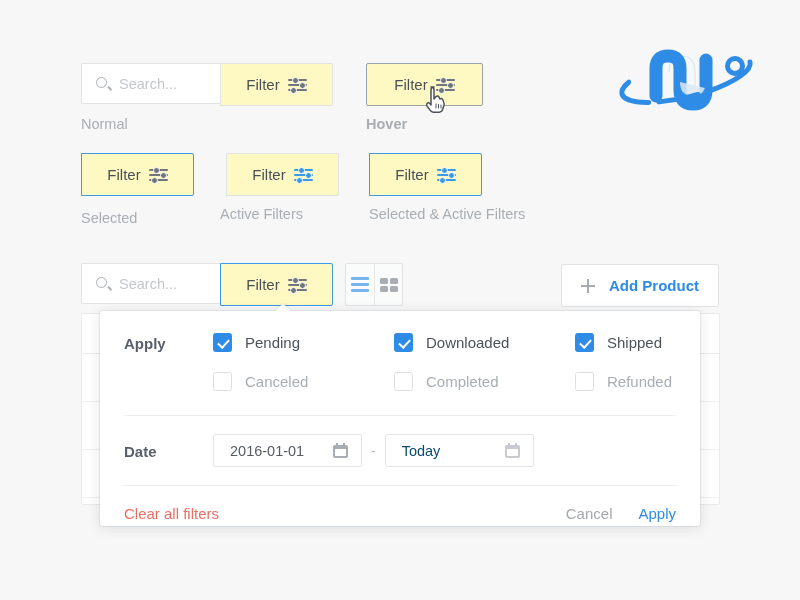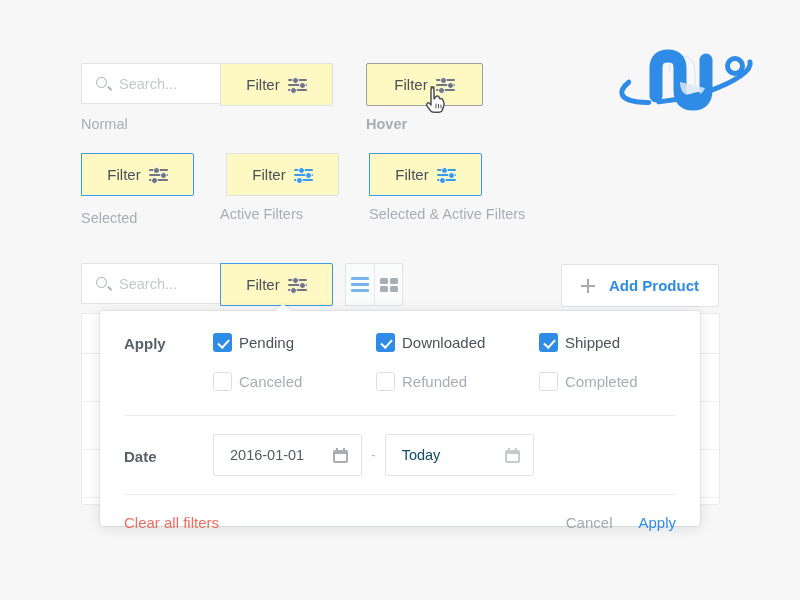--- a/index.html
+++ b/index.html
@@ -129,39 +129,39 @@
     box-shadow: -1px -1px 3px rgba(40,50,60,.07);
   }
   .prow { display: flex; padding: 0 24px; }
   .plabel {
     width: 89px; flex: none;
     font-size: 15px; font-weight: bold; color: #58606a;
     padding-top: 2px;
   }
   .status-grid { flex: 1; }
   .status-line { display: flex; }
-  .cb-item { width: 163px; display: flex; align-items: center; gap: 7px; cursor: pointer; }
+  .cb-item { width: 181px; display: flex; align-items: center; gap: 13px; cursor: pointer; }
   .cb {
     width: 19px; height: 19px; border-radius: 2.5px; flex: none;
     border: 1px solid #dcdfe2; background: #fff;
     position: relative;
   }
   .cb.on { background: #2e8be6; border-color: #2e8be6; }
   .cb.on::after {
     content: ""; position: absolute; left: 6px; top: 2.5px;
     width: 5px; height: 9px; border: solid #fff;
     border-width: 0 2px 2px 0; transform: rotate(43deg);
   }
   .cb-lbl { font-size: 15px; color: #4d535b; }
   .cb-item.off .cb-lbl { color: #a8aeb4; }
 
   .hr { height: 1px; background: #ebedef; margin: 0 24px; }
 
   .date-in {
-    height: 42px; background: #fff;
+    height: 33px; background: #fff;
     border: 1px solid #e2e4e7; border-radius: 2px;
     display: flex; align-items: center; justify-content: space-between;
     padding: 0 13px 0 16px; cursor: pointer;
   }
   .date-in.a { width: 149px; }
   .date-in.b { width: 149px; }
   .date-txt { font-size: 14.5px; color: #555b63; }
   .date-in.b .date-txt { color: #0c4a6e; }
   .dash { color: #b4b9be; font-size: 14px; margin: 0 9px; }
   .cal { width: 15px; height: 15px; position: relative; flex: none; }
@@ -347,25 +347,25 @@
             <span class="cb-lbl">Shipped</span>
           </div>
         </div>
         <div class="status-line" style="margin-top:20px;">
           <div class="cb-item off">
             <span class="cb"></span>
             <span class="cb-lbl">Canceled</span>
           </div>
           <div class="cb-item off">
             <span class="cb"></span>
-            <span class="cb-lbl">Refunded</span>
+            <span class="cb-lbl">Completed</span>
           </div>
           <div class="cb-item off">
             <span class="cb"></span>
-            <span class="cb-lbl">Completed</span>
+            <span class="cb-lbl">Refunded</span>
           </div>
         </div>
       </div>
     </div>
 
     <div class="hr" style="margin-top:24px;"></div>
 
     <div class="prow" style="padding-top:18px;align-items:center;">
       <div class="plabel">Date</div>
       <div class="date-in a">

